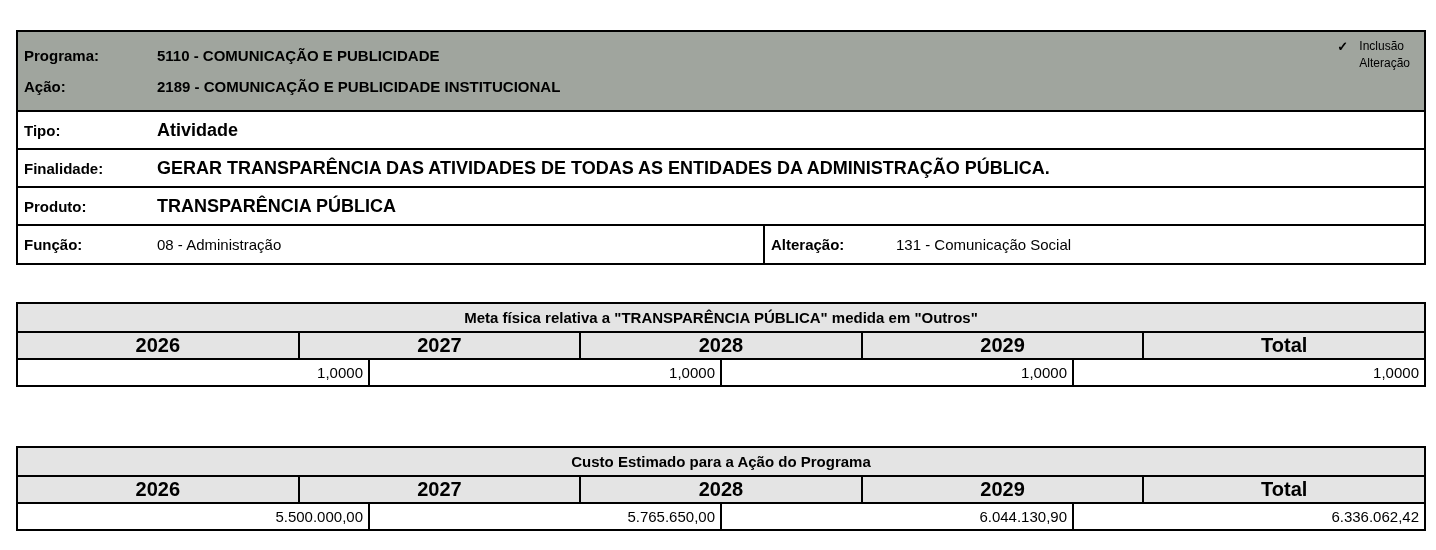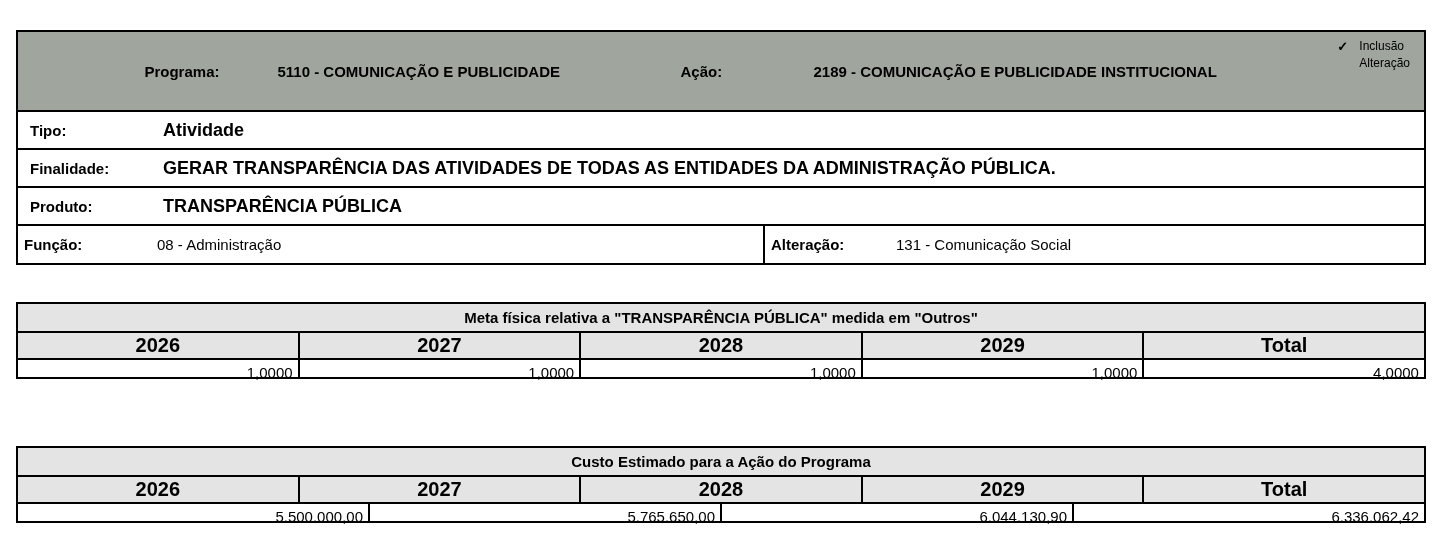--- a/index.html
+++ b/index.html
@@ -26,21 +26,21 @@
     border: 2px solid #000;
     background: #fff;
   }
   .band {
     display: flex;
     justify-content: space-between;
     height: 78px;
   }
   .band-left {
     display: flex;
-    flex-direction: row;
+    flex-direction: column;
     justify-content: space-evenly;
     padding-left: 6px;
     flex: 1;
   }
   .pair-row { display: flex; align-items: center; }
   .lbl {
     font-weight: bold;
     font-size: 15px;
     flex: 0 0 133px;
     width: 133px;
@@ -55,21 +55,21 @@
     line-height: 17px;
   }
   .flag-row { display: grid; grid-template-columns: 22px auto; }
   .check-cell { text-align: left; font-weight: bold; font-size: 13px; }
 
   .info-row {
     display: flex;
     align-items: center;
     height: 38px;
     border-top: 2px solid #000;
-    padding-left: 12px;
+    padding-left: 6px;
     font-size: 15px;
     background: #fff;
   }
   .info-row .val { font-weight: bold; font-size: 18px; }
 
   .split-row {
     display: flex;
     border-top: 2px solid #000;
     height: 39px;
     background: #fff;
@@ -118,21 +118,21 @@
     line-height: 25px;
     text-align: center;
     font-weight: bold;
     font-size: 20px;
     border-left: 2px solid #000;
   }
   .t-head .hc:first-child { border-left: none; }
   .t-vals { display: flex; background: #fff; }
   .t-vals .vc {
     flex: 1;
-    height: 17px;
+    height: 25px;
     line-height: 25px;
     text-align: right;
     font-size: 15px;
     padding-right: 5px;
     border-left: 2px solid #000;
   }
   .t-vals .vc:first-child { border-left: none; }
 
   .meta-box { top: 302px; }
   .custo-box { top: 422px; margin-top: 24px; }
@@ -202,21 +202,20 @@
       <div class="hc">2027</div>
       <div class="hc">2028</div>
       <div class="hc">2029</div>
       <div class="hc">Total</div>
     </div>
     <div class="t-vals">
       <div class="vc">1,0000</div>
       <div class="vc">1,0000</div>
       <div class="vc">1,0000</div>
       <div class="vc">1,0000</div>
-      <div class="vc">4,0000</div>
     </div>
   </div>
 
   <div class="data-box custo-box">
     <div class="t-title" style="background:#E4E4E4;">Custo Estimado para a Ação do Programa</div>
     <div class="t-head" style="background:#E4E4E4;">
       <div class="hc">2026</div>
       <div class="hc">2027</div>
       <div class="hc">2028</div>
       <div class="hc">2029</div>

